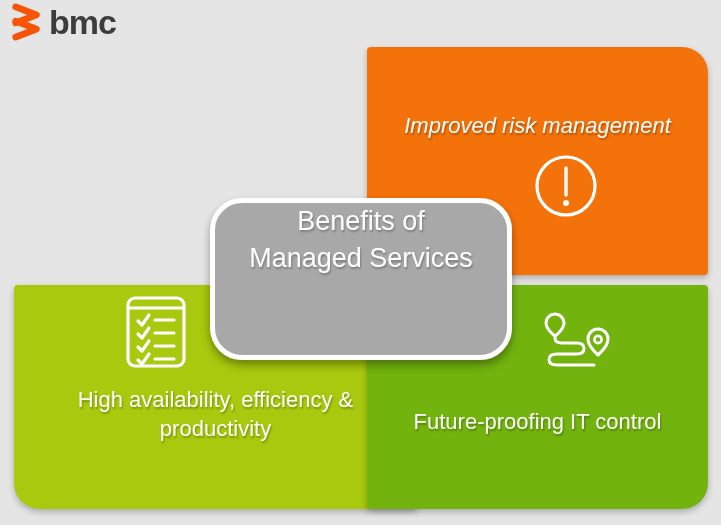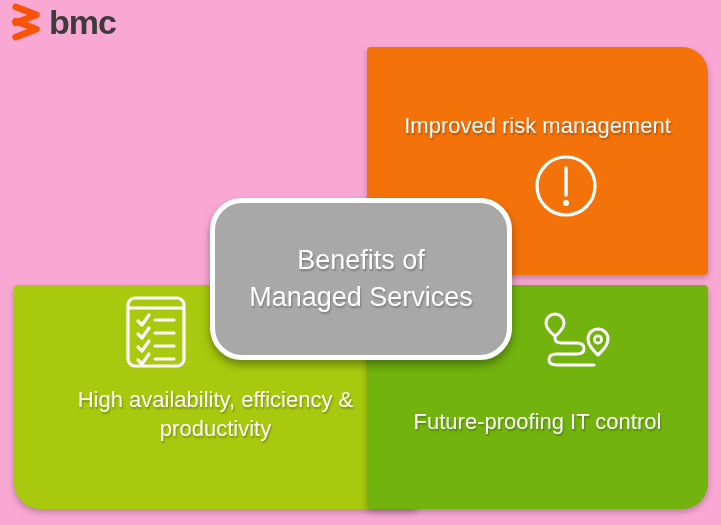--- a/index.html
+++ b/index.html
@@ -1,17 +1,17 @@
 <!DOCTYPE html>
 <html><head>
 <meta charset="utf-8">
 <style>
   * { margin:0; padding:0; box-sizing:border-box; }
   body { background:#ffffff; font-family:"Liberation Sans", sans-serif; }
-  .canvas { position:relative; width:721px; height:525px; background:#f9a8d4; overflow:hidden; }
+  .canvas { position:relative; width:721px; height:525px; background:#e5e5e5; overflow:hidden; }
 
   
   .logo { position:absolute; left:10px; top:2px; display:flex; align-items:center; gap:5px; }
   .logo-mark { width:34px; height:40px; }
   .logo-text { font-size:34px; font-weight:bold; color:#3d3c3c; letter-spacing:-1px; line-height:40px; }
 
   
   .quad { position:absolute; box-shadow:0 3px 6px rgba(0,0,0,0.25); }
   .quad-tl { left:14px;  top:47px;  width:343px; height:228px; border-radius:26px 4px 4px 4px; }
   .quad-tr { left:367px; top:47px;  width:341px; height:228px; border-radius:4px 26px 4px 4px; }
@@ -28,41 +28,41 @@
   .quad-icon { position:absolute; }
   .icon-tl { left:112px; top:96px; }
   .icon-tr { left:166px; top:106px; }
   .icon-bl { left:109px; top:9px; }
   .icon-br { left:164px; top:24px; }
 
   
   .center-box { position:absolute; left:210px; top:198px; width:302px; height:162px;
                 border:5px solid #ffffff; border-radius:32px;
                 box-shadow:0 5px 9px rgba(0,0,0,0.35);
-                display:flex; align-items:center; justify-content:center; }
+                display:flex; align-items:flex-start; justify-content:center; }
   .center-title { color:#ffffff; font-size:27px; line-height:37px; text-align:center;
                   white-space:pre-line; text-shadow:1px 2px 2px rgba(0,0,0,0.25); }
 
   svg { display:block; }
 </style>
 </head>
 <body>
 
 <div class="canvas">
 
   <div class="logo">
     <svg class="logo-mark" viewBox="0 0 36 42">
       <path d="M6 5 L28 13.5 L6 22" fill="none" stroke="#f85408" stroke-width="7" stroke-linecap="round" stroke-linejoin="round"></path>
       <path d="M6 20 L28 28.5 L6 37" fill="none" stroke="#f85408" stroke-width="7" stroke-linecap="round" stroke-linejoin="round"></path>
     </svg>
     <span class="logo-text">bmc</span>
   </div>
 
 
-  <div class="quad quad-tr" style="background: rgb(244, 114, 10);">
+  <div class="quad quad-tr" style="background: rgb(244, 114, 10); font-style: italic;">
     <div class="quad-label label-top">Improved risk management</div>
     <svg class="quad-icon icon-tr" width="66" height="66" viewBox="0 0 66 66">
       <circle cx="33" cy="33" r="29" fill="none" stroke="#ffffff" stroke-width="3.2"></circle>
       <line x1="33" y1="15" x2="33" y2="42" stroke="#ffffff" stroke-width="3.4" stroke-linecap="round"></line>
       <circle cx="33" cy="50" r="3" fill="#ffffff"></circle>
     </svg>
   </div>
 
   <div class="quad quad-bl" style="background: rgb(168, 201, 13);">
     <svg class="quad-icon icon-bl" width="66" height="76" viewBox="0 0 66 76">

